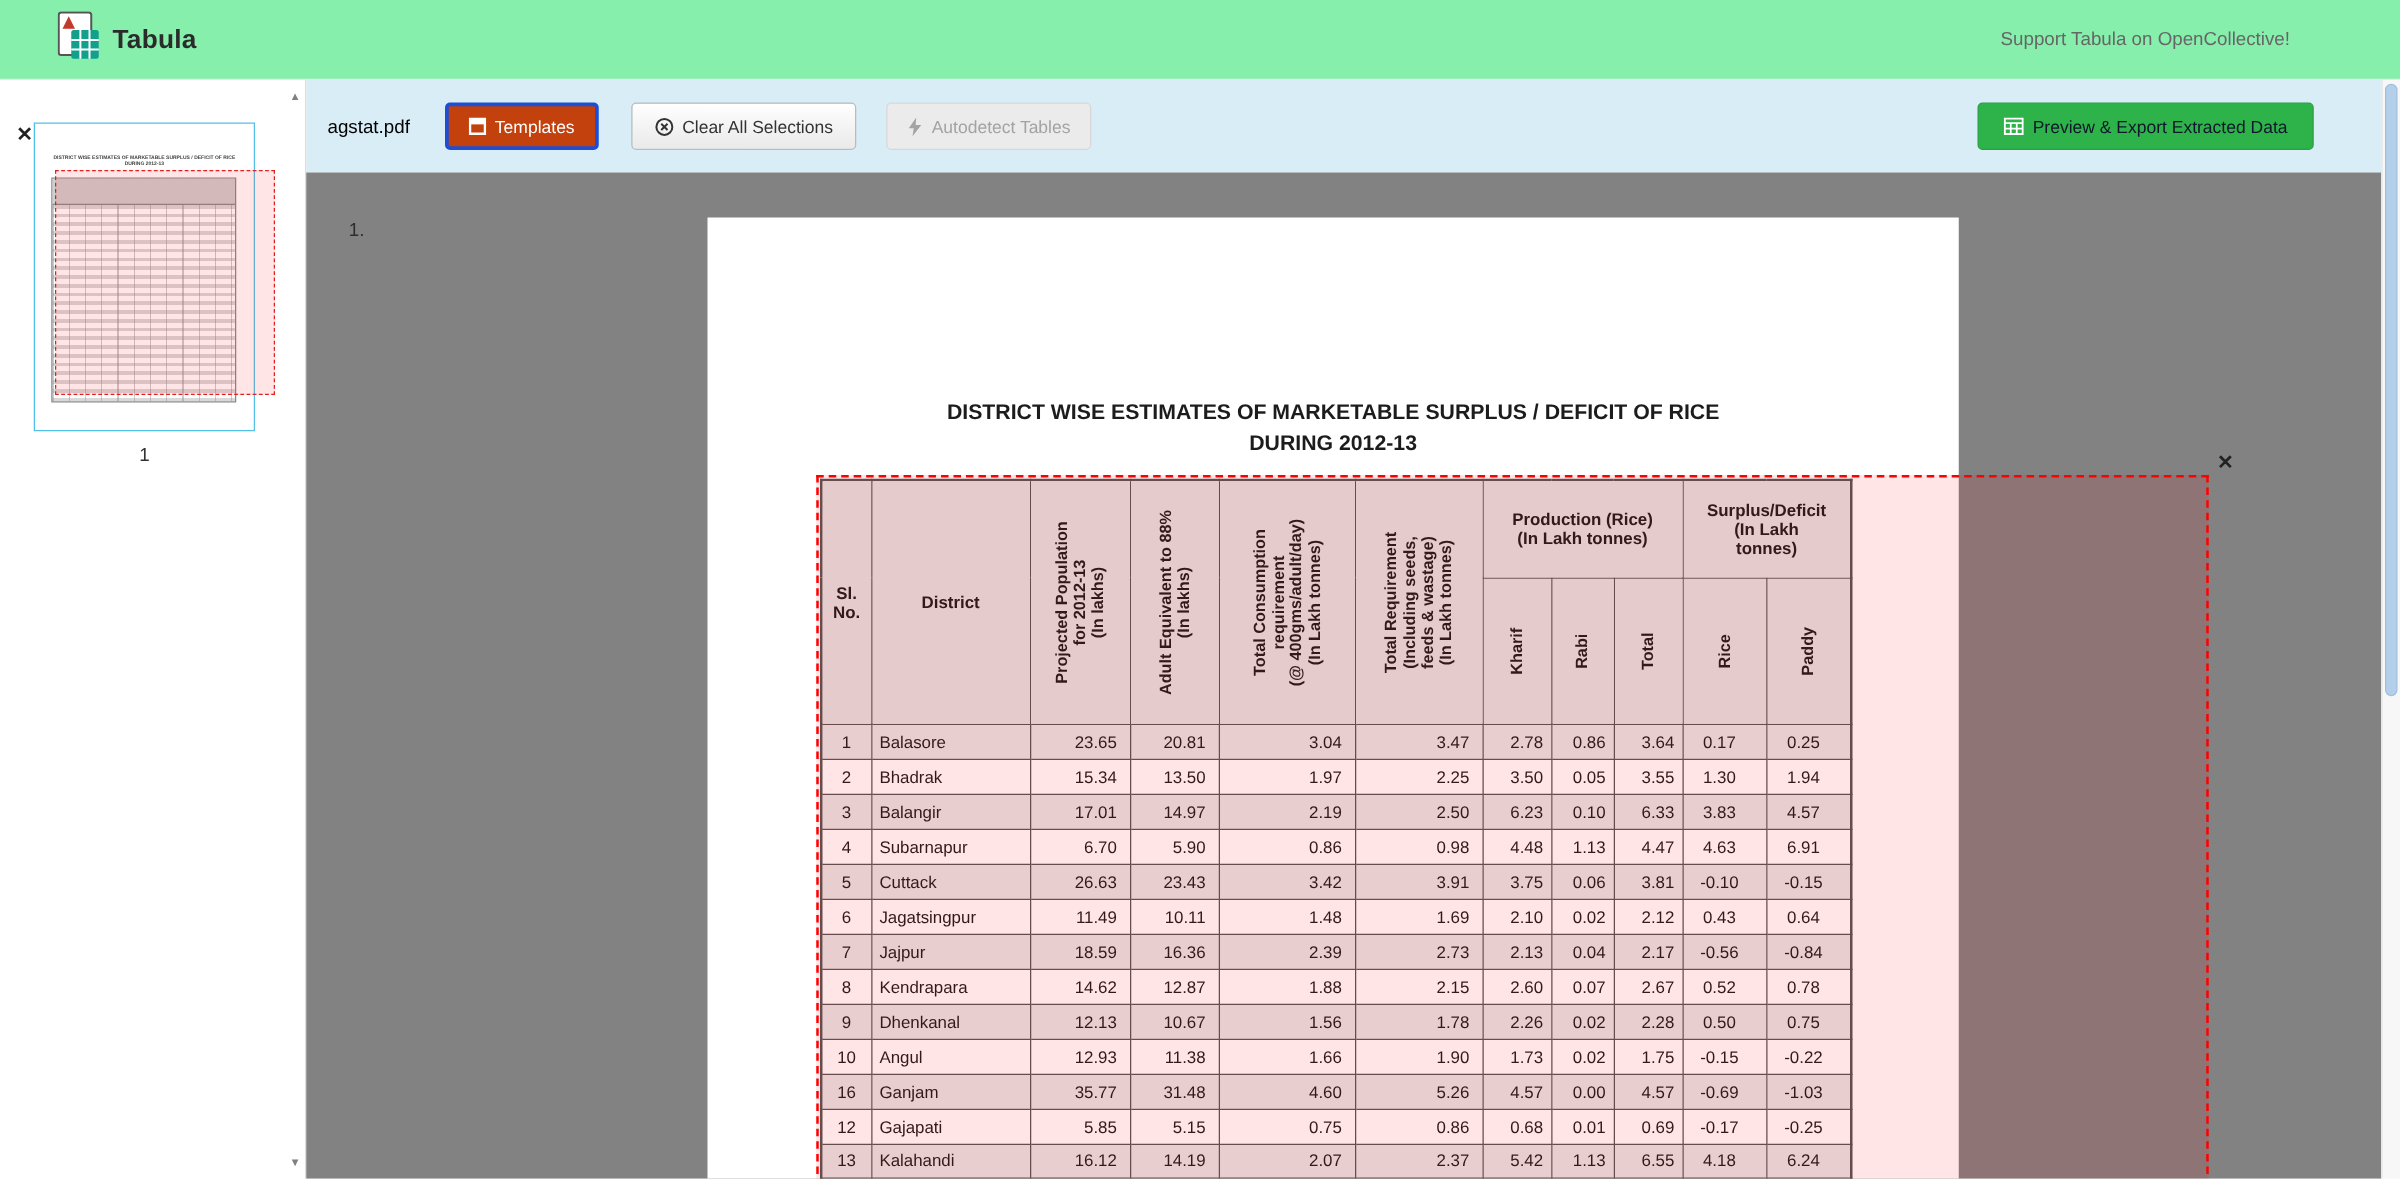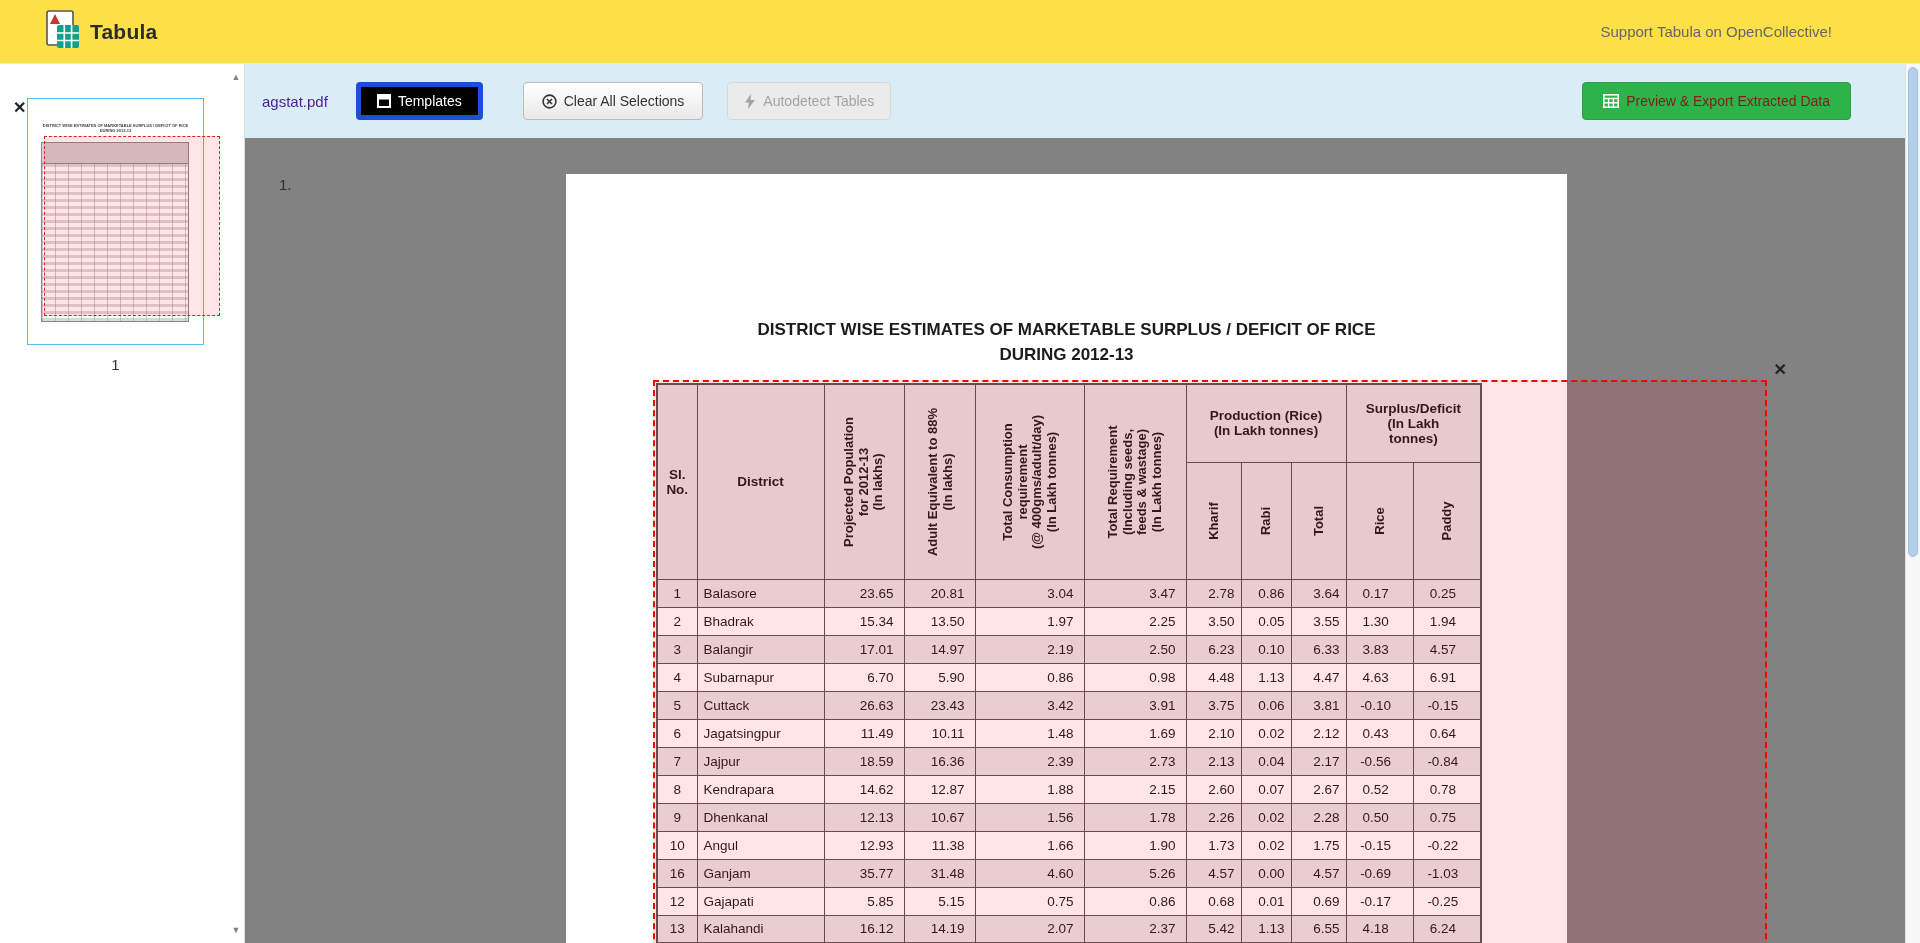--- a/index.html
+++ b/index.html
@@ -2,21 +2,21 @@
 <html><head>
 <meta charset="utf-8">
 <style>
   html, body { width:1920px; height:943px; margin:0; padding:0; overflow:hidden;
                font-family:"Liberation Sans", sans-serif; background:#fff; }
   * { box-sizing:border-box; }
 
   .app { width:1920px; height:943px; display:flex; flex-direction:column; }
 
   
-  .navbar { height:64px; flex:0 0 64px; background:#fde047; border-bottom:1px solid #e8e8e8;
+  .navbar { height:64px; flex:0 0 64px; background:#86efac; border-bottom:1px solid #e8e8e8;
             display:flex; align-items:center; padding:0 88px 0 46px; }
   .logo-wrap { display:flex; align-items:center; cursor:pointer; }
   .brand { font-size:21px; font-weight:bold; color:#2b2b2b; margin-left:10px; letter-spacing:.2px; }
   .nav-links { display:flex; align-items:center; margin-left:3px; }
   .nav-link { margin-left:38px; font-size:15px; color:#777; cursor:pointer; white-space:nowrap; }
   .support-link { margin-left:auto; font-size:15px; color:#666; cursor:pointer; white-space:nowrap; }
 
   
   .content { flex:1; display:flex; min-height:0; }
 
@@ -42,29 +42,29 @@
   .side-scroll .up   { position:absolute; top:8px;  left:0; width:16px; text-align:center;
                        font-size:9px; color:#808080; cursor:pointer; }
   .side-scroll .down { position:absolute; bottom:8px; left:0; width:16px; text-align:center;
                        font-size:9px; color:#808080; cursor:pointer; }
 
   
   .main-col { flex:1; min-width:0; display:flex; flex-direction:column; }
 
   .toolbar { height:74px; flex:0 0 74px; background:#d9edf7; display:flex; align-items:center;
              padding:0 54px 0 17px; }
-  .filename { font-size:15px; color:#4c1d95; margin-right:28px; white-space:nowrap; }
+  .filename { font-size:15px; color:#000000; margin-right:28px; white-space:nowrap; }
   .btn { height:38px; border-radius:4px; display:inline-flex; align-items:center;
          font-size:14px; cursor:pointer; white-space:nowrap; }
   .btn svg { margin-right:7px; flex:0 0 auto; }
-  .btn-templates { background:#000000; border:5px solid #1d4ed8; color:#fff; padding:0 16px; margin-right:40px; }
+  .btn-templates { background:#c2410c; border:3px solid #1d4ed8; color:#fff; padding:0 16px; margin-right:26px; }
   .btn-clear { background:linear-gradient(#ffffff,#e9e9e9); border:1px solid #bbb; color:#333;
                padding:0 18px; margin-right:24px; }
   .btn-autodetect { background:#ebebeb; border:1px solid #d7d7d7; color:#a3a3a3; padding:12px 16px; cursor:default; }
-  .btn-export { margin-left:auto; background:#2eb34b; border:1px solid #27a042; color:#7f1d1d; padding:4px 20px; }
+  .btn-export { margin-left:auto; background:#2eb34b; border:1px solid #27a042; color:#0f172a; padding:4px 20px; }
 
   
   .doc-area { position:relative; flex:1; background:#828282; overflow:hidden; }
   .page-marker { position:absolute; left:34px; top:38px; font-size:15px; color:#2e2e2e; }
   .pdf-page { position:absolute; left:321px; top:36px; width:1001px; height:1300px; background:#ffffff; }
   .pdf-title { position:absolute; top:143px; left:0; width:100%; text-align:center;
                font-weight:bold; font-size:17px; line-height:25px; color:#1c1c1c; }
 
   
   .pdf-table { position:absolute; left:90px; top:209px; width:824px;

